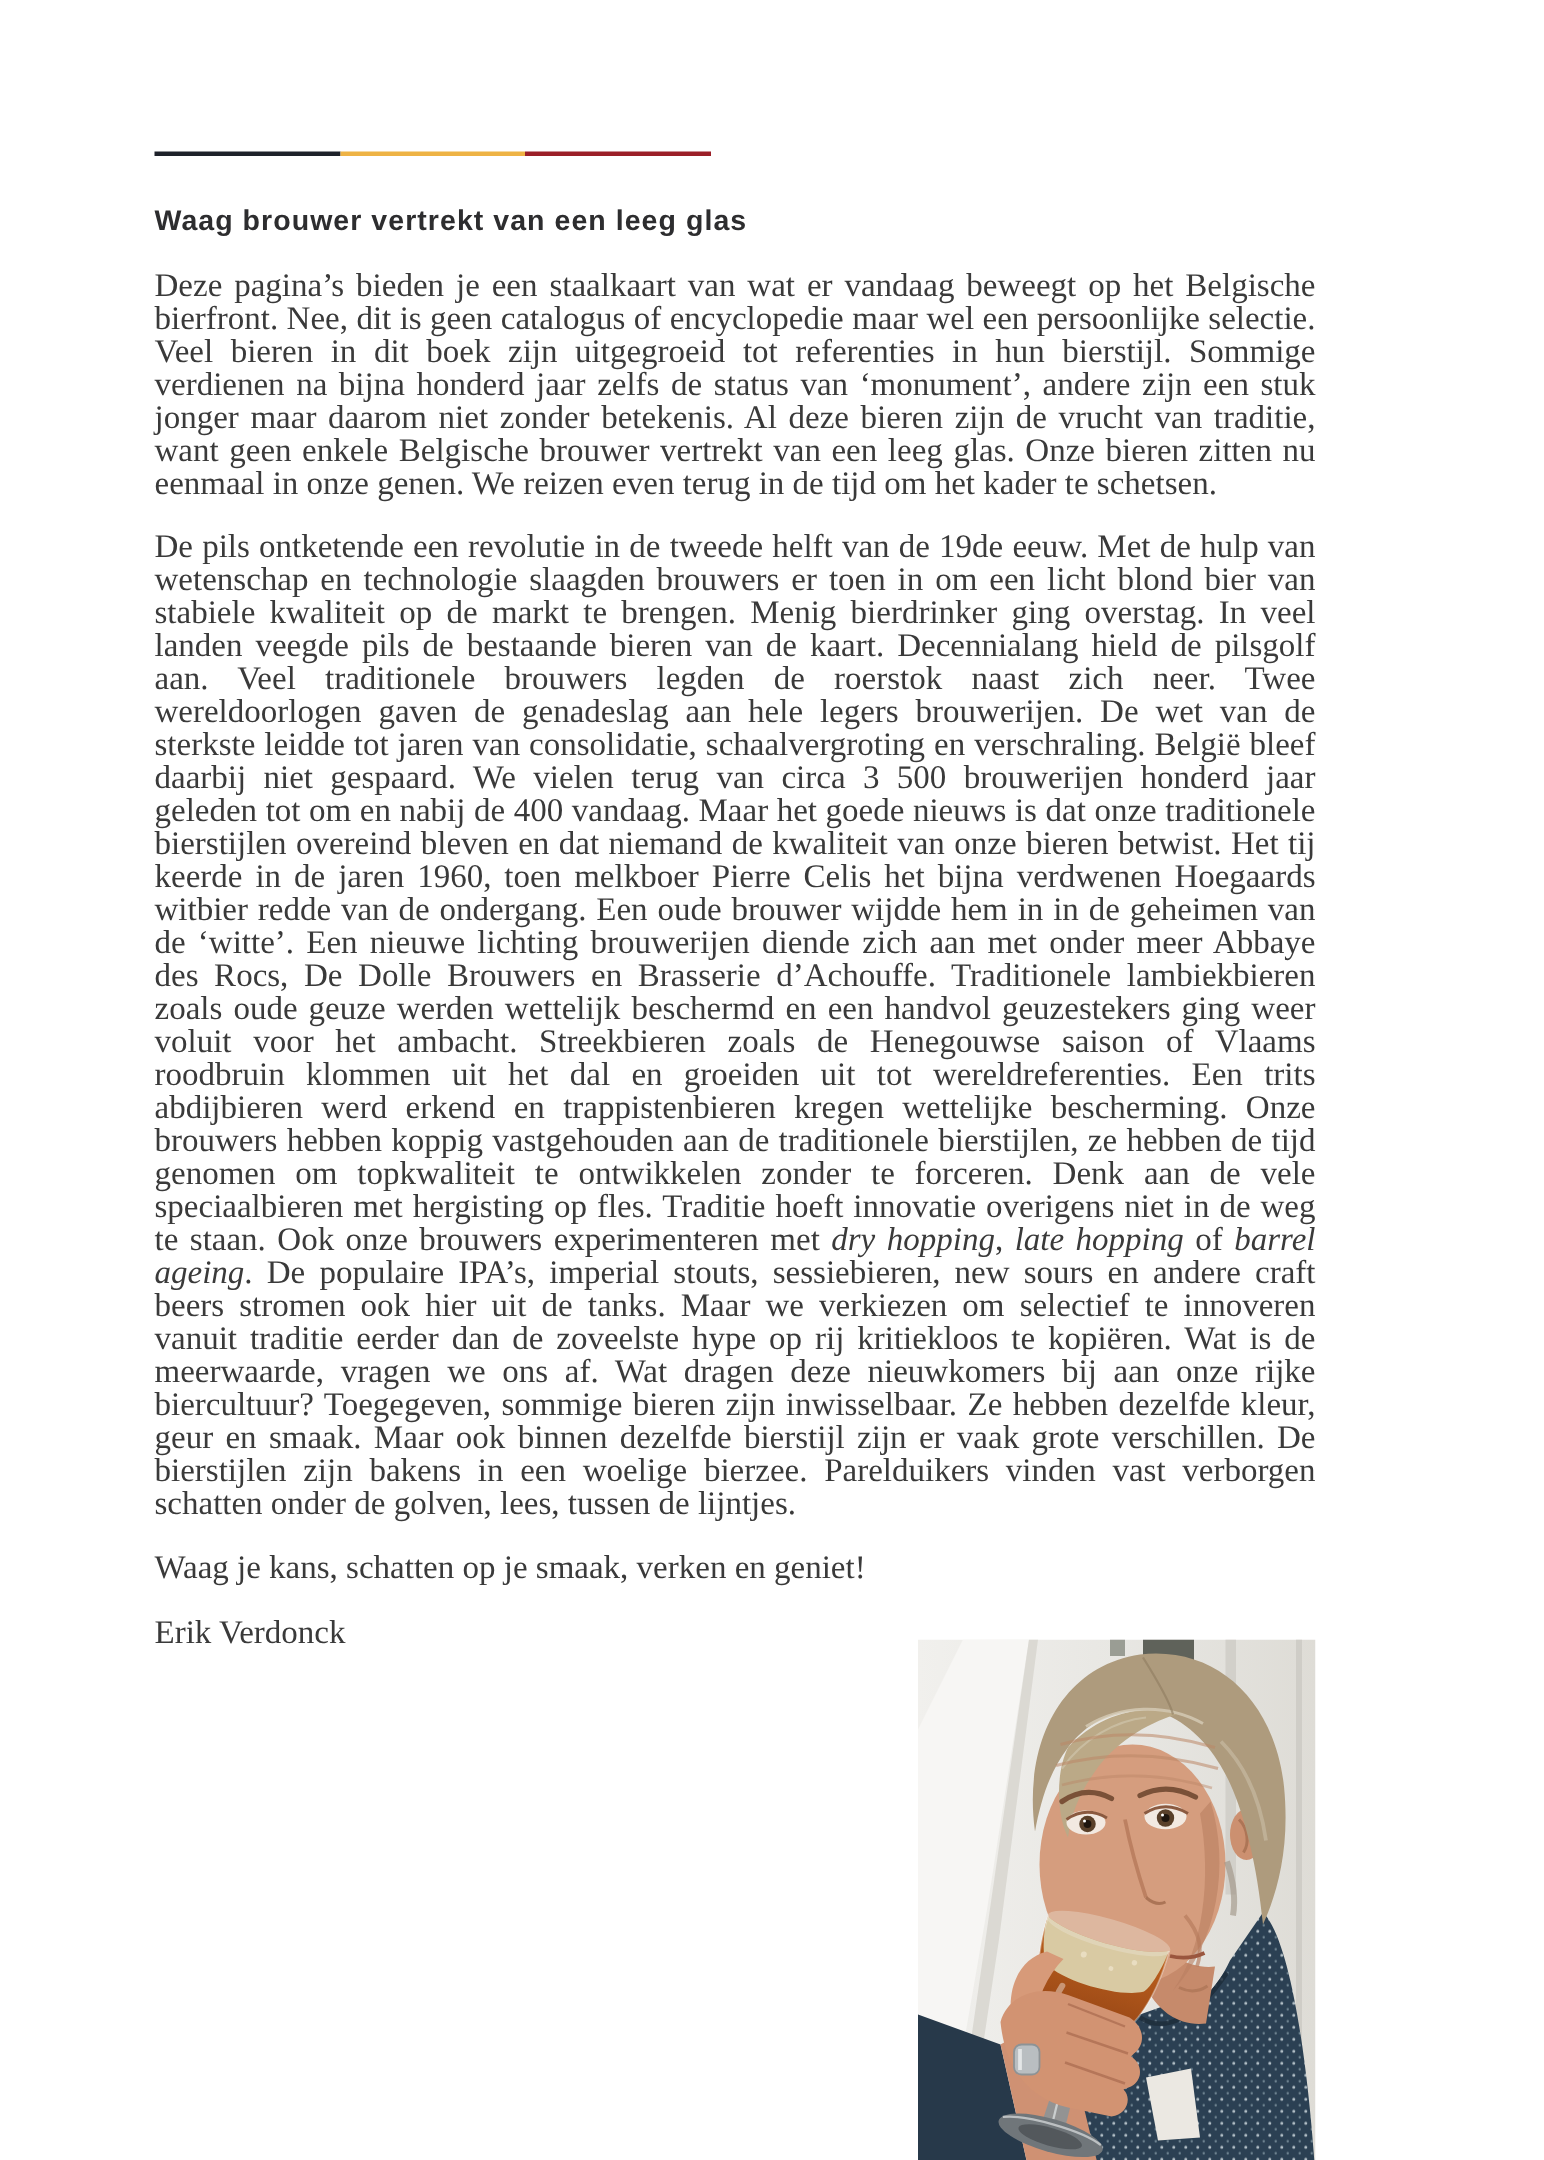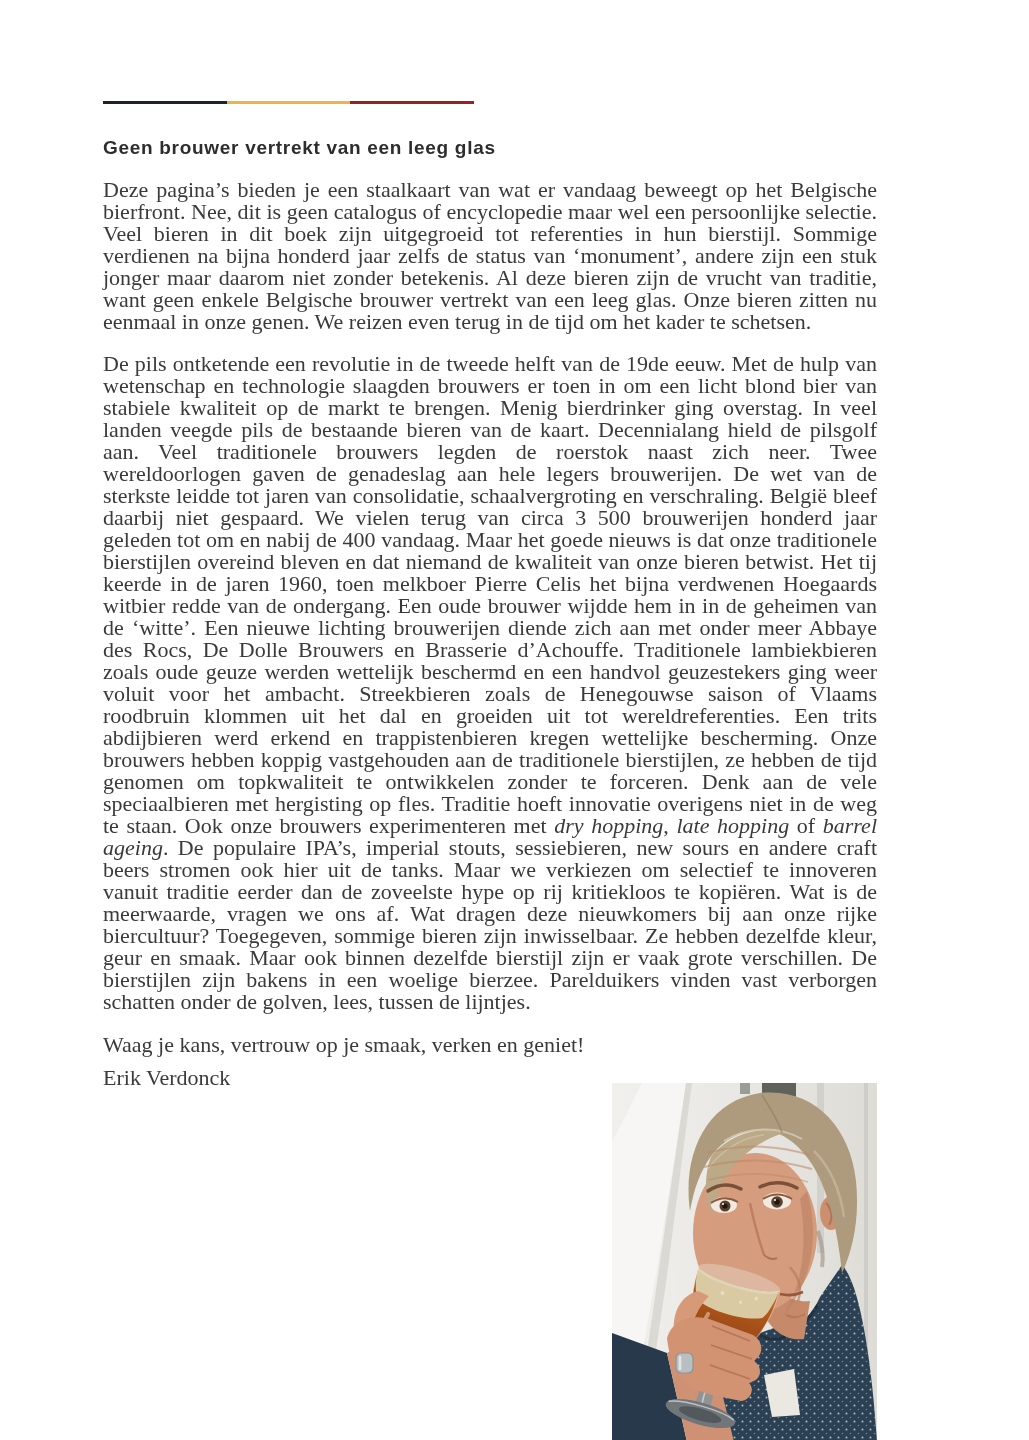--- a/index.html
+++ b/index.html
@@ -25,44 +25,44 @@
     letter-spacing:0.7px; color:#2d2d2f;
   }
   .body-text {
     margin:19px 0 0 0;
     font-size:22px; line-height:22px; color:#3a3a3a;
     text-align:justify; text-justify:inter-word;
   }
   .body-text em { font-style:italic; }
   .para2  { margin-top:20px; }
   .single { margin-top:21px; text-align:left; }
-  .signature { margin-top:11px; text-align:left; }
+  .signature { margin-top:21px; text-align:left; }
 
   .photo-row { display:flex; justify-content:flex-end; margin-top:-6px; }
   svg.photo { width:265px; height:359px; display:block; }
 </style>
 </head>
 <body>
 
 <div class="page">
   <div class="content">
 
     <div class="rule rule-top">
       <span class="seg-black"></span>
       <span class="seg-yellow"></span>
       <span class="seg-red"></span>
     </div>
 
-    <h1 class="title">Geen brouwer vertrekt van een leeg glas</h1>
+    <h1 class="title">Waag brouwer vertrekt van een leeg glas</h1>
 
     <p class="body-text para1">Deze pagina’s bieden je een staalkaart van wat er vandaag beweegt op het Belgische bierfront. Nee, dit is geen catalogus of encyclopedie maar wel een persoonlijke selectie. Veel bieren in dit boek zijn uitgegroeid tot referenties in hun bierstijl. Sommige verdienen na bijna honderd jaar zelfs de status van ‘monument’, andere zijn een stuk jonger maar daarom niet zonder betekenis. Al deze bieren zijn de vrucht van traditie, want geen enkele Belgische brouwer vertrekt van een leeg glas. Onze bieren zitten nu eenmaal in onze genen. We reizen even terug in de tijd om het kader te schetsen.</p>
 
     <p class="body-text para2"><span>De pils ontketende een revolutie in de tweede helft van de 19de eeuw. Met de hulp van wetenschap en technologie slaagden brouwers er toen in om een licht blond bier van stabiele kwaliteit op de markt te brengen. Menig bierdrinker ging overstag. In veel landen veegde pils de bestaande bieren van de kaart. Decennialang hield de pilsgolf aan. Veel traditionele brouwers legden de roerstok naast zich neer. Twee wereldoorlogen gaven de genadeslag aan hele legers brouwerijen. De wet van de sterkste leidde tot jaren van consolidatie, schaalvergroting en verschraling. België bleef daarbij niet gespaard. We vielen terug van circa 3 500 brouwerijen honderd jaar geleden tot om en nabij de 400 vandaag. Maar het goede nieuws is dat onze traditionele bierstijlen overeind bleven en dat niemand de kwaliteit van onze bieren betwist. Het tij keerde in de jaren 1960, toen melkboer Pierre Celis het bijna verdwenen Hoegaards witbier redde van de ondergang. Een oude brouwer wijdde hem in in de geheimen van de ‘witte’. Een nieuwe lichting brouwerijen diende zich aan met onder meer Abbaye des Rocs, De Dolle Brouwers en Brasserie d’Achouffe. Traditionele lambiekbieren zoals oude geuze werden wettelijk beschermd en een handvol geuzestekers ging weer voluit voor het ambacht. Streekbieren zoals de Henegouwse saison of Vlaams roodbruin klommen uit het dal en groeiden uit tot wereldreferenties. Een trits abdijbieren werd erkend en trappistenbieren kregen wettelijke bescherming. Onze brouwers hebben koppig vastgehouden aan de traditionele bierstijlen, ze hebben de tijd genomen om topkwaliteit te ontwikkelen zonder te forceren. Denk aan de vele speciaalbieren met hergisting op fles. Traditie hoeft innovatie overigens niet in de weg te staan. Ook onze brouwers experimenteren met </span><em>dry hopping</em><span>, </span><em>late hopping</em><span> of </span><em>barrel ageing</em><span>. De populaire IPA’s, imperial stouts, sessiebieren, new sours en andere craft beers stromen ook hier uit de tanks. Maar we verkiezen om selectief te innoveren vanuit traditie eerder dan de zoveelste hype op rij kritiekloos te kopiëren. Wat is de meerwaarde, vragen we ons af. Wat dragen deze nieuwkomers bij aan onze rijke biercultuur? Toegegeven, sommige bieren zijn inwisselbaar. Ze hebben dezelfde kleur, geur en smaak. Maar ook binnen dezelfde bierstijl zijn er vaak grote verschillen. De bierstijlen zijn bakens in een woelige bierzee. Parelduikers vinden vast verborgen schatten onder de golven, lees, tussen de lijntjes.</span></p>
 
-    <p class="body-text single">Waag je kans, vertrouw op je smaak, verken en geniet!</p>
+    <p class="body-text single">Waag je kans, schatten op je smaak, verken en geniet!</p>
 
     <p class="body-text signature">Erik Verdonck</p>
 
     <div class="photo-row">
       <svg class="photo" viewBox="0 0 265 359" xmlns="http://www.w3.org/2000/svg" role="img">
         <defs>
           <pattern id="dots" width="8" height="8" patternUnits="userSpaceOnUse">
             <rect width="8" height="8" fill="#2b4053"></rect>
             <circle cx="2.5" cy="2.5" r="1" fill="#c9d4da" opacity="0.85"></circle>
             <circle cx="6.5" cy="6.5" r="0.8" fill="#9fb2bc" opacity="0.6"></circle>

